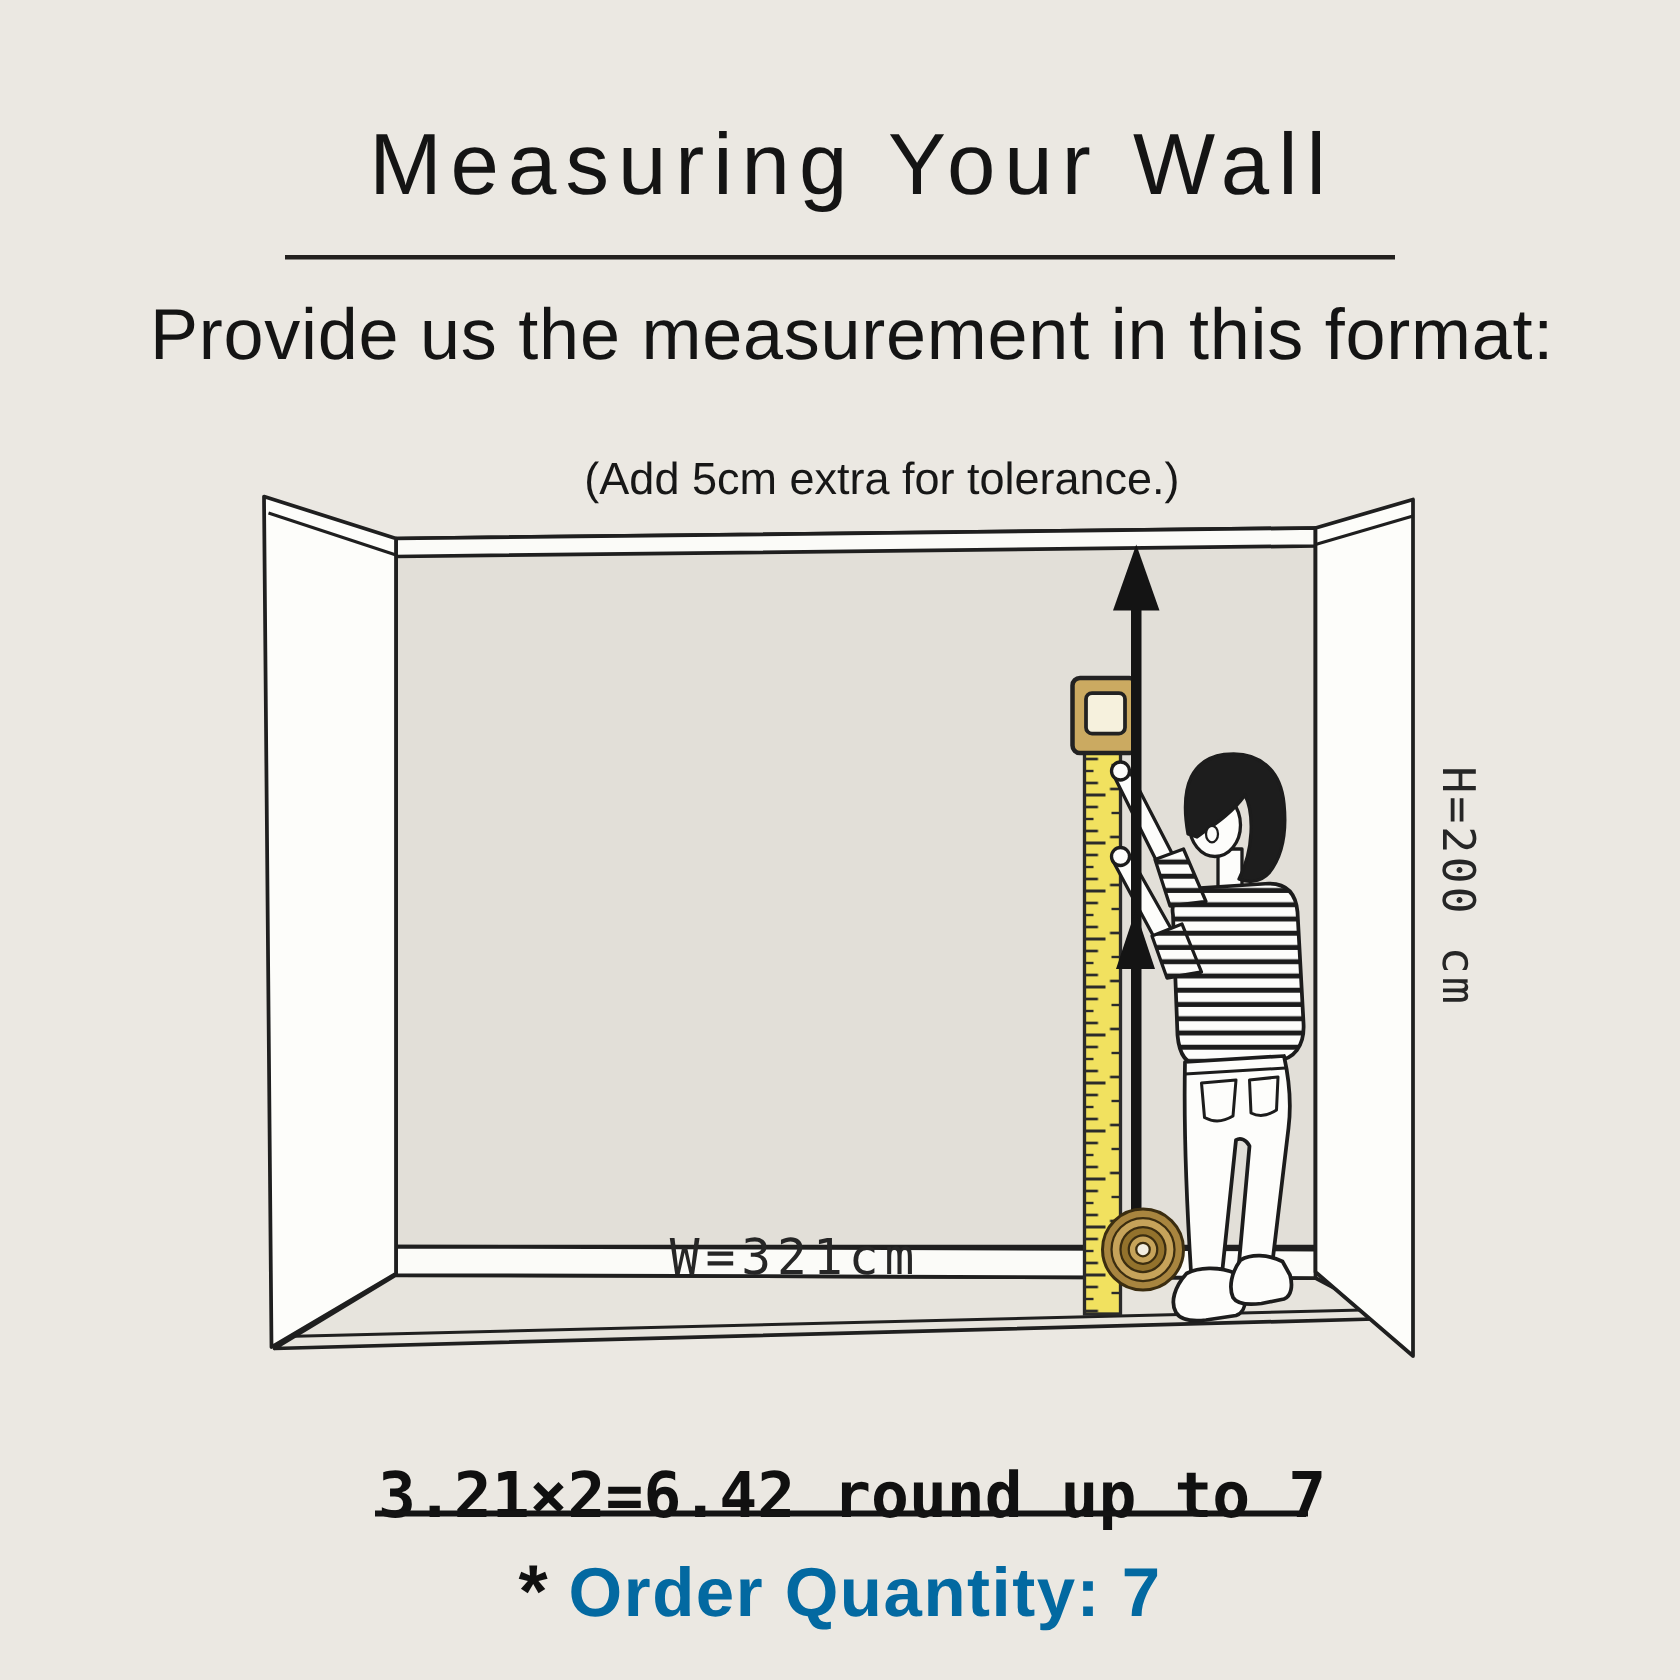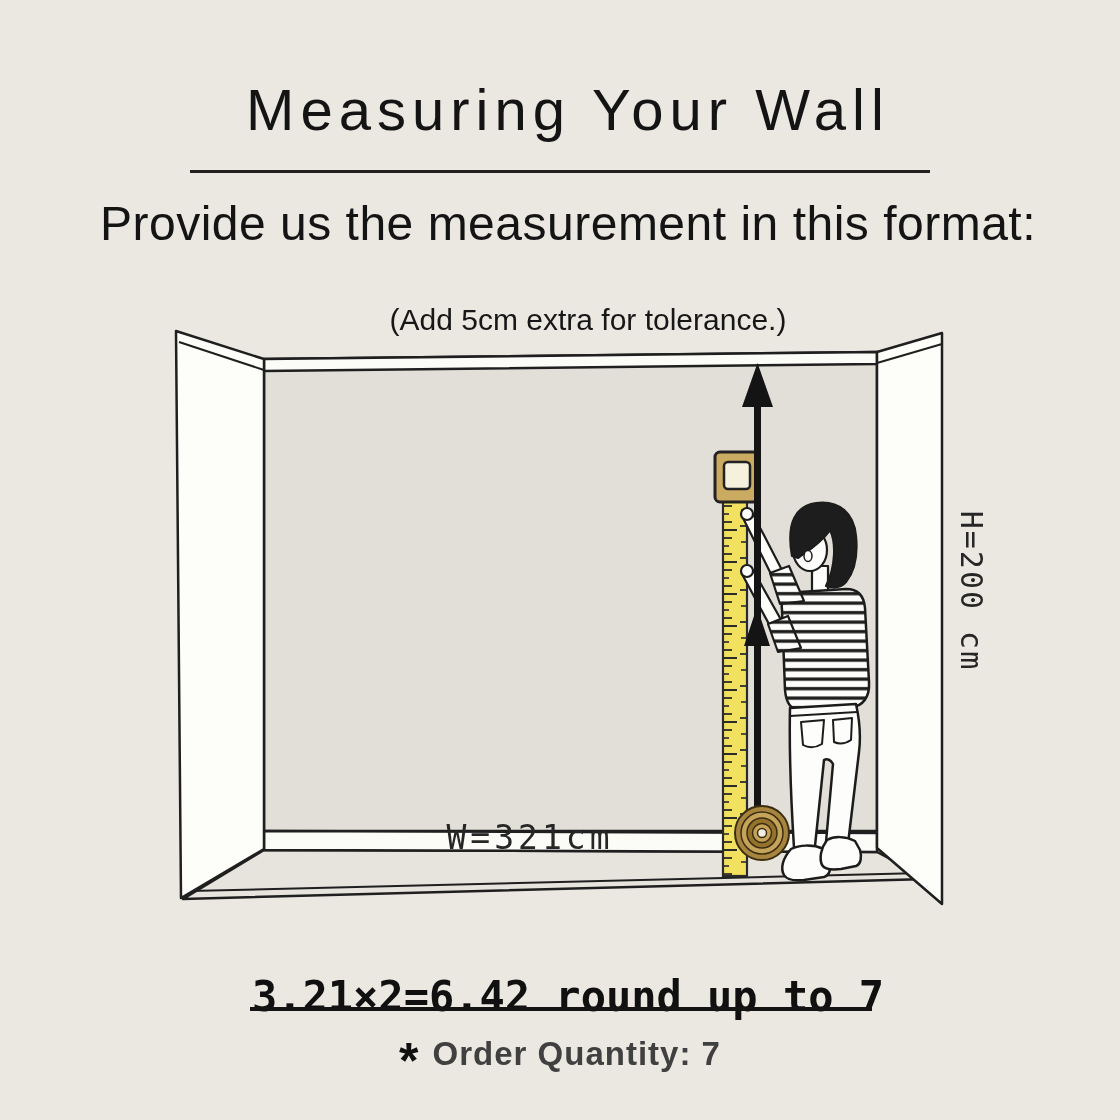--- a/index.html
+++ b/index.html
@@ -43,21 +43,21 @@
     font-size:42px; font-weight:bold; color:#101010; letter-spacing:0px;margin-top:24px;
   }
   .formula-underline {
     left:250px; top:1007px; width:622px; height:4px; background:#141414;
   }
   .order-row {
     top:1034px; left:0; right:0; display:flex; justify-content:center;
     align-items:flex-start; gap:14px;
   }
   .order-asterisk { font-size:50px; font-weight:bold; color:#101010; line-height:1.1; }
-  .order-quantity { font-size:33px; font-weight:bold; color:#404040; line-height:1.2; letter-spacing:1px; }
+  .order-quantity { font-size:46px; font-weight:bold; color:#0369a1; line-height:1.2; letter-spacing:1px; }
 </style>
 </head>
 <body>
 
 <div class="canvas">
 
   <div class="abs center-text page-title">Measuring Your Wall</div>
   <div class="abs title-divider"></div>
   <div class="abs center-text subtitle">Provide us the measurement in this format:</div>
   <div class="abs center-text tolerance-note">(Add 5cm extra for tolerance.)</div>

